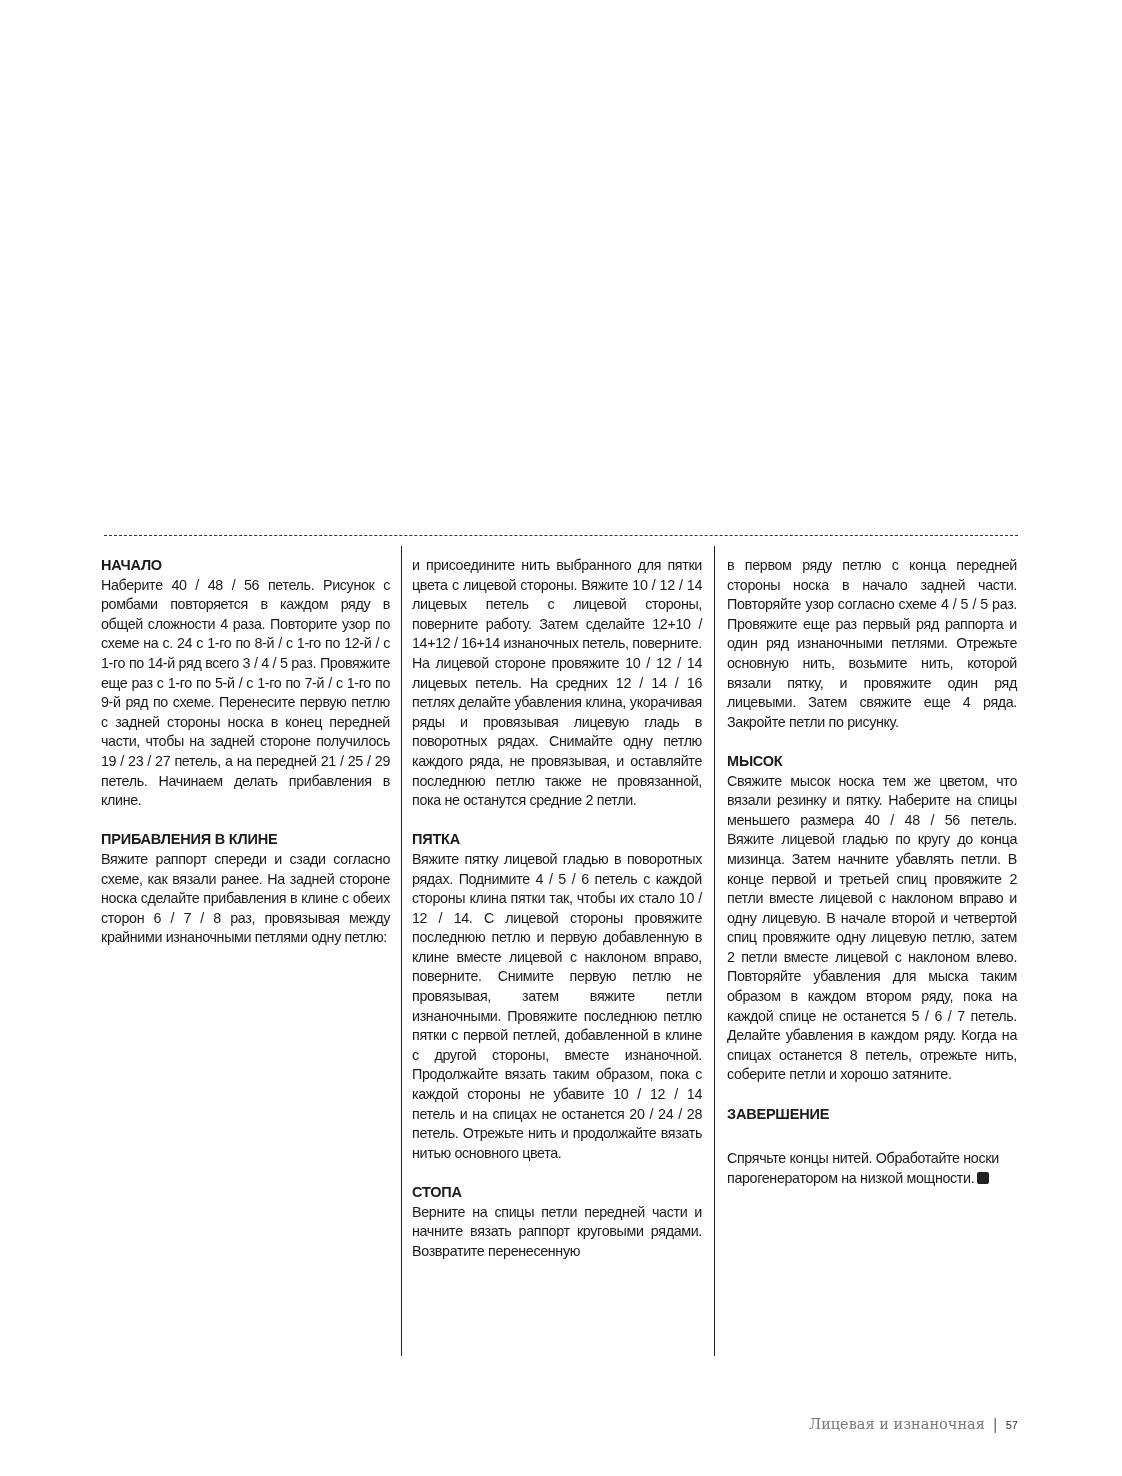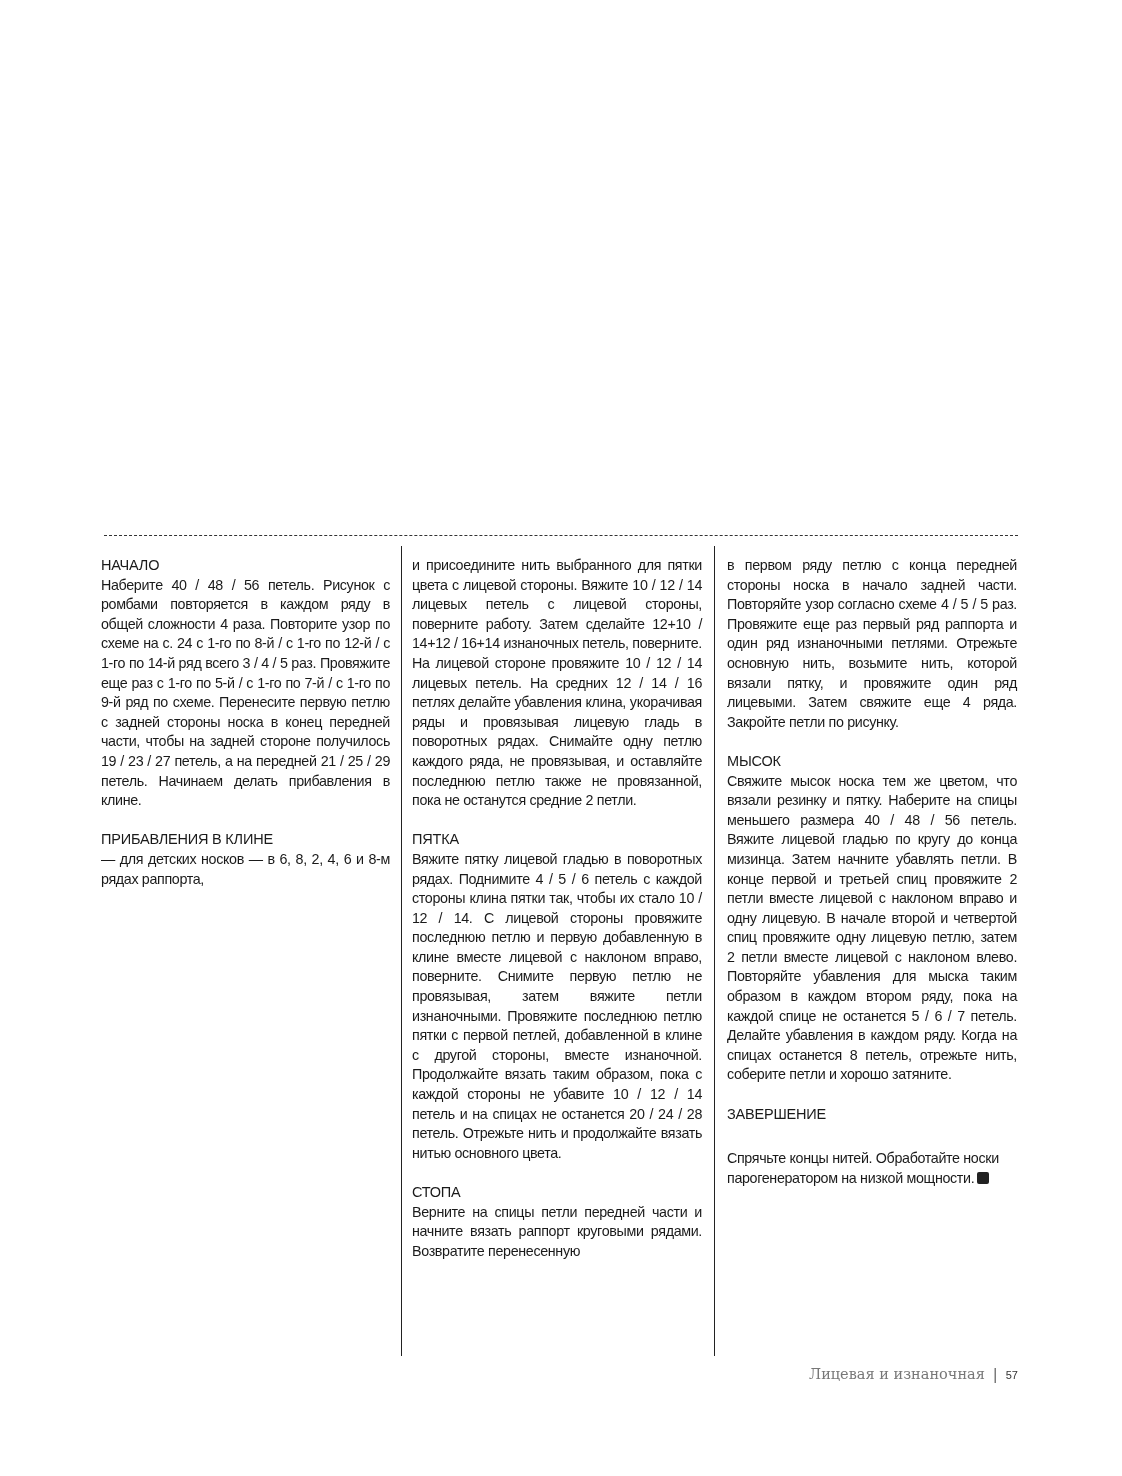--- a/index.html
+++ b/index.html
@@ -17,51 +17,51 @@
       letter-spacing: -0.35px;
     }
     .col1 { left: 101px; width: 289px; }
     .col2 { left: 412px; width: 290px; }
     .col3 { left: 727px; width: 290px; }
     .vline { position: absolute; width: 0; border-left: 1px solid #222; }
     .vline1 { left: 401px; top: 546px; height: 810px; }
     .vline2 { left: 714px; top: 546px; height: 810px; }
     .section { margin: 0 0 19.6px 0; }
     .section h3 {
-      margin: 0; font-size: 14.5px; font-weight: normal; line-height: 19.6px;
+      margin: 0; font-size: 14.5px; font-weight: bold; line-height: 19.6px;
       letter-spacing: -0.2px; text-align: left;
     }
     .section p { margin: 0; }
     .end-mark {
       display: inline-block; width: 12px; height: 12px; background: #222;
       border-radius: 2px; vertical-align: -1px; margin-left: 3px;
     }
     .footer {
-      position: absolute; right: 104px; top: 1366px;
+      position: absolute; right: 104px; top: 1416px;
       font-family: "DejaVu Serif", "Liberation Serif", serif;
       font-size: 14.5px; color: #777; white-space: nowrap;
     }
     .footer .sep { margin: 0 8px; color: #555; }
     .footer .pnum { font-family: "Liberation Sans", sans-serif; font-size: 11px; color: #333; }
   </style>
 </head>
 <body>
 
 <div class="divider"></div>
 <div class="vline vline1"></div>
 <div class="vline vline2"></div>
 
 <div class="col col1">
   <div class="section">
     <h3>НАЧАЛО</h3>
     <p>Наберите 40 / 48 / 56 петель. Рисунок с ромбами повторяется в каждом ряду в общей сложности 4 раза. Повторите узор по схеме на с. 24 с 1-го по 8-й / с 1-го по 12-й / с 1-го по 14-й ряд всего 3 / 4 / 5 раз. Провяжите еще раз с 1-го по 5-й / с 1-го по 7-й / с 1-го по 9-й ряд по схеме. Перенесите первую петлю с задней стороны носка в конец передней части, чтобы на задней стороне получилось 19 / 23 / 27 петель, а на передней 21 / 25 / 29 петель. Начинаем делать прибавления в клине.</p>
   </div>
   <div class="section">
     <h3>ПРИБАВЛЕНИЯ В КЛИНЕ</h3>
-    <p>— для детских носков — в 6, 8, 2, 4, 6 и 8-м рядах раппорта,</p>
+    <p>Вяжите раппорт спереди и сзади согласно схеме, как вязали ранее. На задней стороне носка сделайте прибавления в клине с обеих сторон 6 / 7 / 8 раз, провязывая между крайними изнаночными петлями одну петлю:</p>
   </div>
 </div>
 
 <div class="col col2">
   <div class="section">
     <p>и присоедините нить выбранного для пятки цвета с лицевой стороны. Вяжите 10 / 12 / 14 лицевых петель с лицевой стороны, поверните работу. Затем сделайте 12+10 / 14+12 / 16+14 изнаночных петель, поверните. На лицевой стороне провяжите 10 / 12 / 14 лицевых петель. На средних 12 / 14 / 16 петлях делайте убавления клина, укорачивая ряды и провязывая лицевую гладь в поворотных рядах. Снимайте одну петлю каждого ряда, не провязывая, и оставляйте последнюю петлю также не провязанной, пока не останутся средние 2 петли.</p>
   </div>
   <div class="section">
     <h3>ПЯТКА</h3>
     <p>Вяжите пятку лицевой гладью в поворотных рядах. Поднимите 4 / 5 / 6 петель с каждой стороны клина пятки так, чтобы их стало 10 / 12 / 14. С лицевой стороны провяжите последнюю петлю и первую добавленную в клине вместе лицевой с наклоном вправо, поверните. Снимите первую петлю не провязывая, затем вяжите петли изнаночными. Провяжите последнюю петлю пятки с первой петлей, добавленной в клине с другой стороны, вместе изнаночной. Продолжайте вязать таким образом, пока с каждой стороны не убавите 10 / 12 / 14 петель и на спицах не останется 20 / 24 / 28 петель. Отрежьте нить и продолжайте вязать нитью основного цвета.</p>

